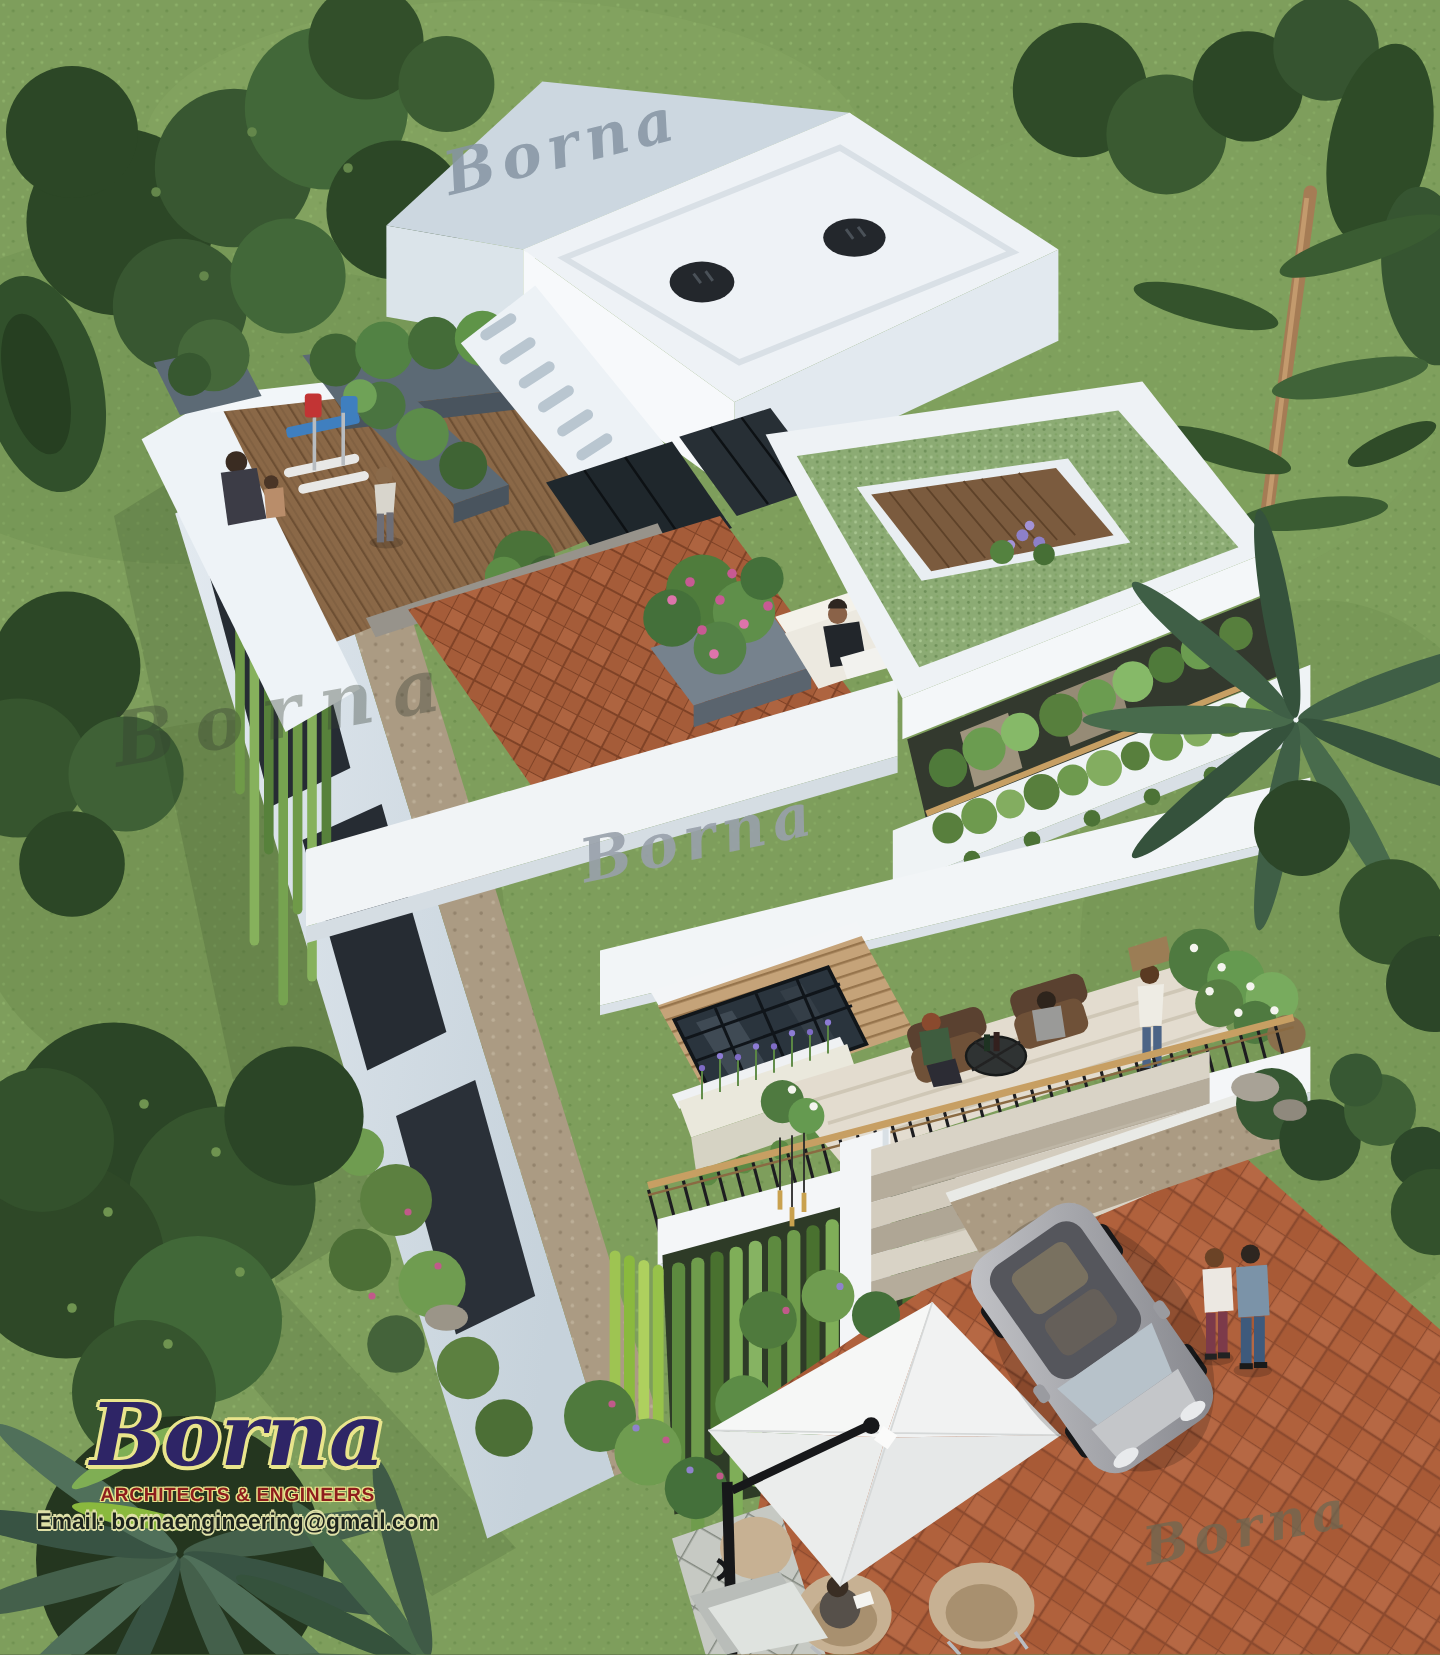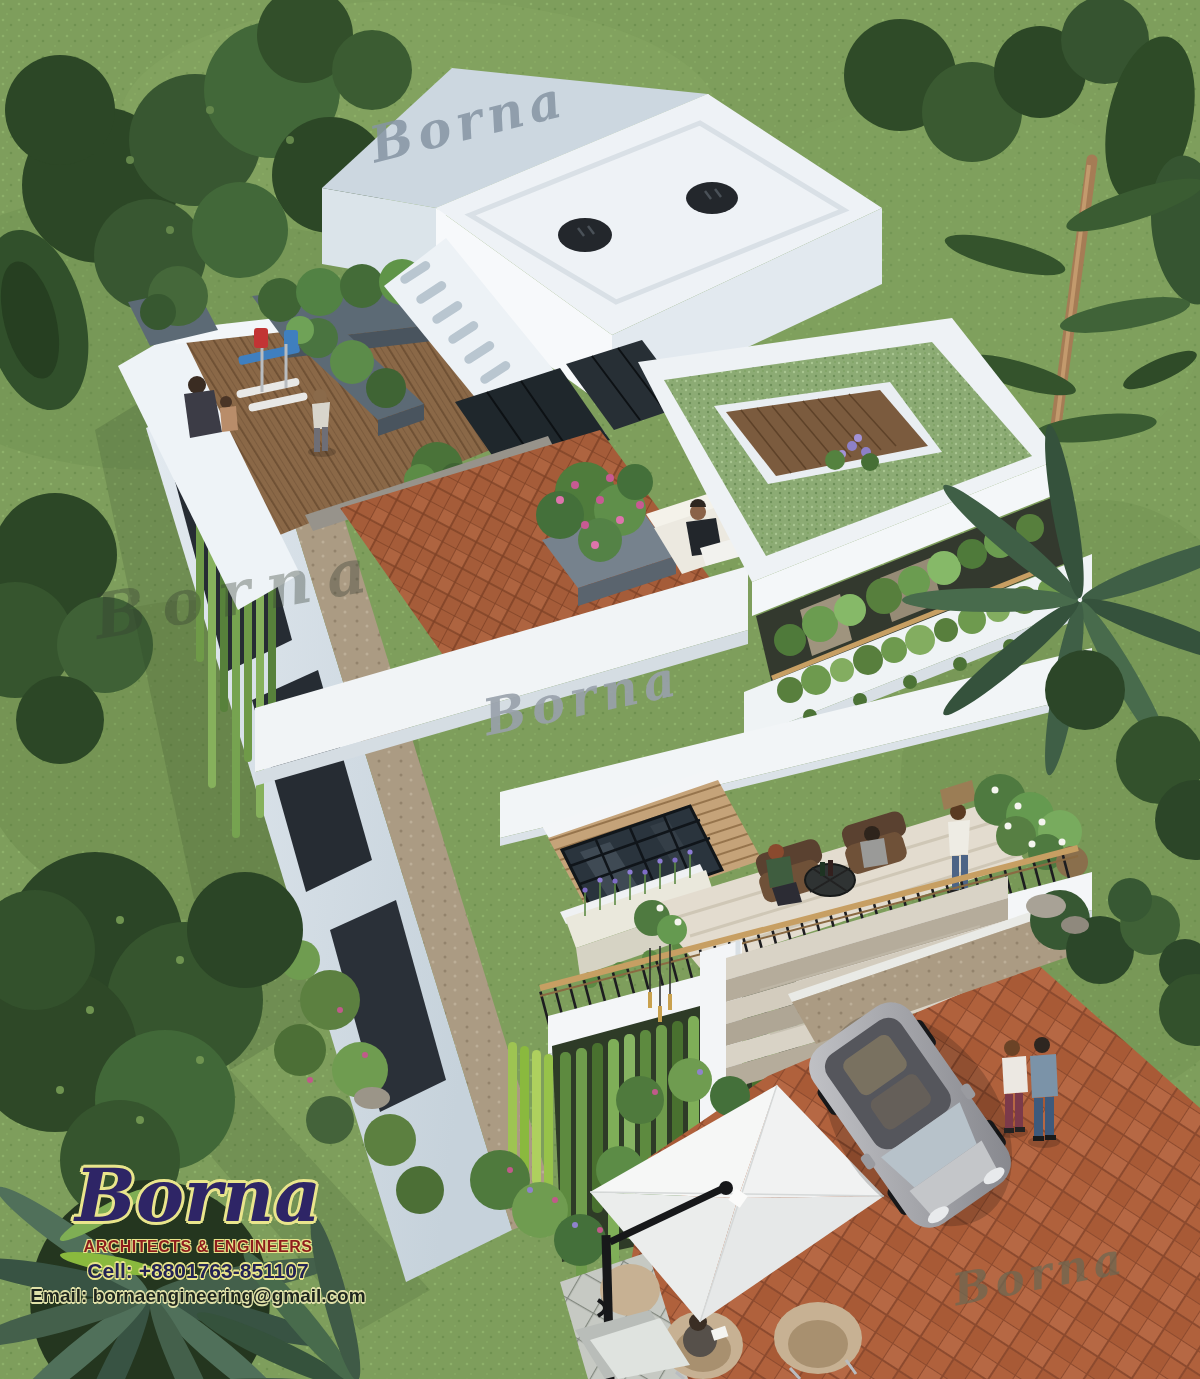--- a/index.html
+++ b/index.html
@@ -658,16 +658,15 @@
 </svg>
 
 <div class="wm wm-roof">Borna</div>
 <div class="wm wm-left">Borna</div>
 <div class="wm wm-center">Borna</div>
 <div class="wm wm-drive">Borna</div>
 
 <div class="logo">
   <div class="logo-brand">Borna</div>
   <div class="logo-tagline">ARCHITECTS &amp; ENGINEERS</div>
-  <div class="logo-phone">Cell: +8801763-851107</div>
   <div class="logo-email">Email: bornaengineering@gmail.com</div>
 </div>
 </div>
 
 </body></html>

